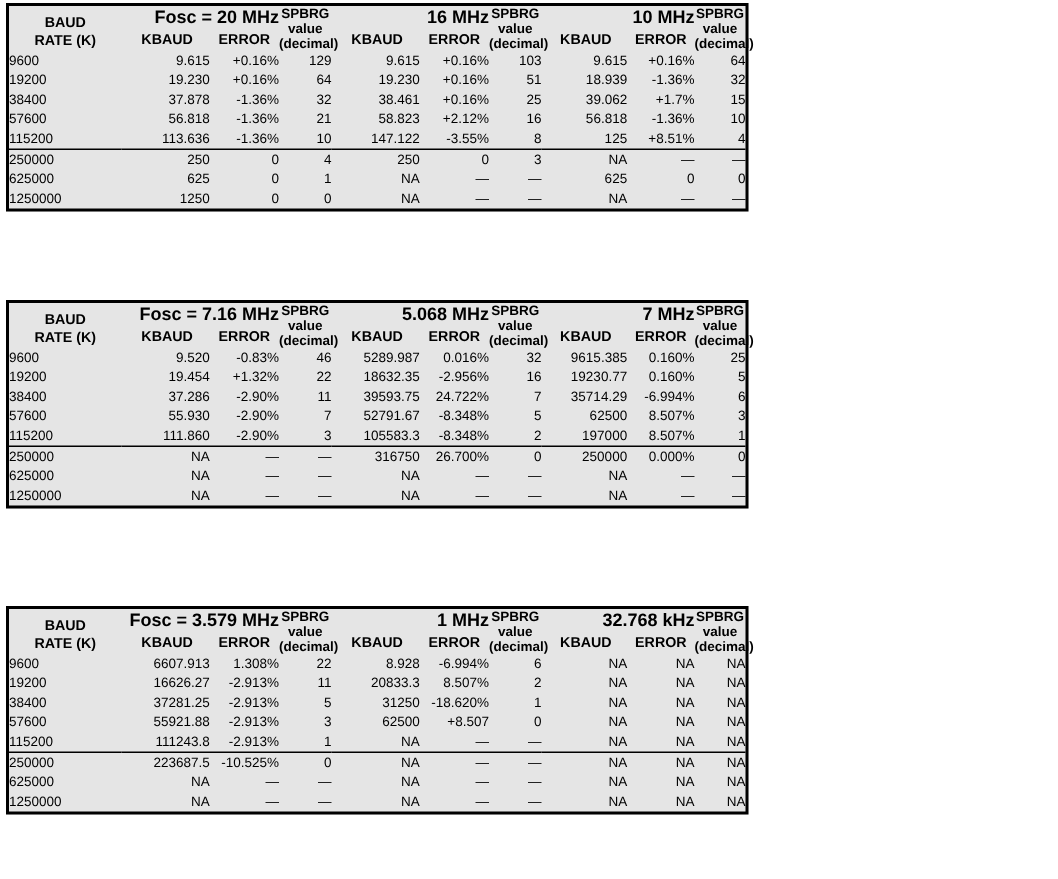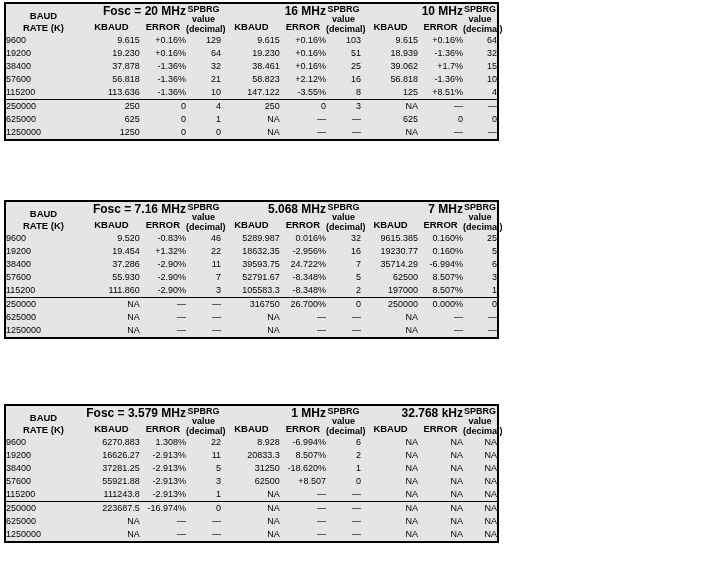--- a/index.html
+++ b/index.html
@@ -1202,21 +1202,21 @@
             <td class="c-baud">9600</td>
             <td class="c-grp">
               <table class="inner-row">
                 <colgroup>
                   <col style="width: 42%;">
                   <col style="width: 33%;">
                   <col style="width: 25%;">
                 </colgroup>
                 <tbody>
                   <tr>
-                    <td class="v-kbaud">6270.883</td>
+                    <td class="v-kbaud">6607.913</td>
                     <td class="v-error">1.308%</td>
                     <td class="v-spbrg">22</td>
                   </tr>
                 </tbody>
               </table>
             </td>
             <td class="c-grp">
               <table class="inner-row">
                 <colgroup>
                   <col style="width: 42%;">
@@ -1458,21 +1458,21 @@
             <td class="c-grp">
               <table class="inner-row">
                 <colgroup>
                   <col style="width: 42%;">
                   <col style="width: 33%;">
                   <col style="width: 25%;">
                 </colgroup>
                 <tbody>
                   <tr>
                     <td class="v-kbaud">223687.5</td>
-                    <td class="v-error">-16.974%</td>
+                    <td class="v-error">-10.525%</td>
                     <td class="v-spbrg">0</td>
                   </tr>
                 </tbody>
               </table>
             </td>
             <td class="c-grp">
               <table class="inner-row">
                 <colgroup>
                   <col style="width: 42%;">
                   <col style="width: 33%;">

